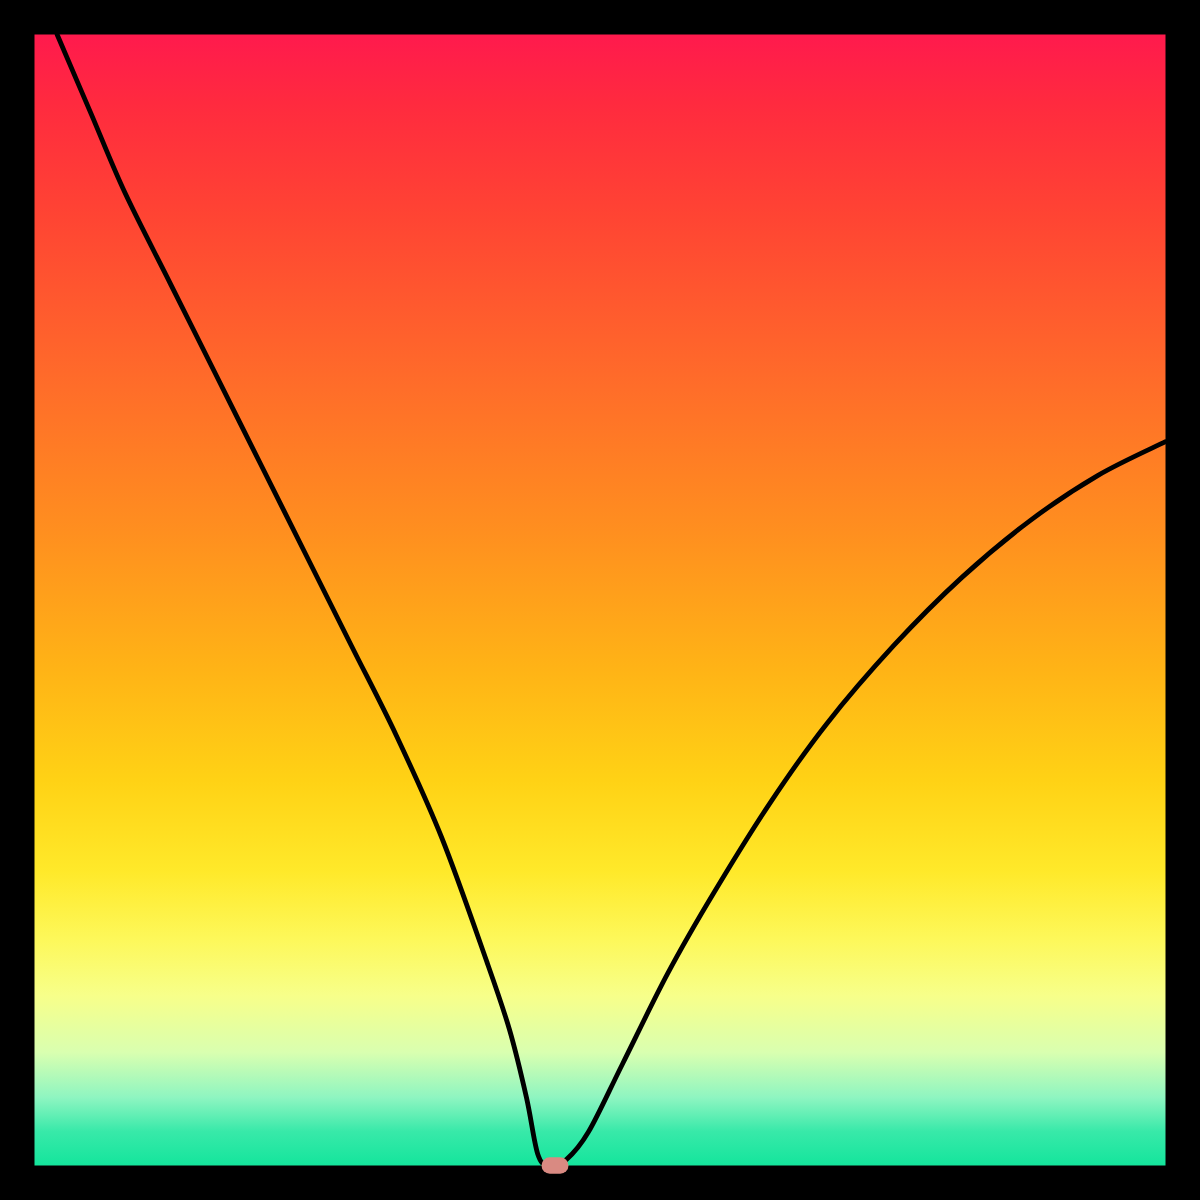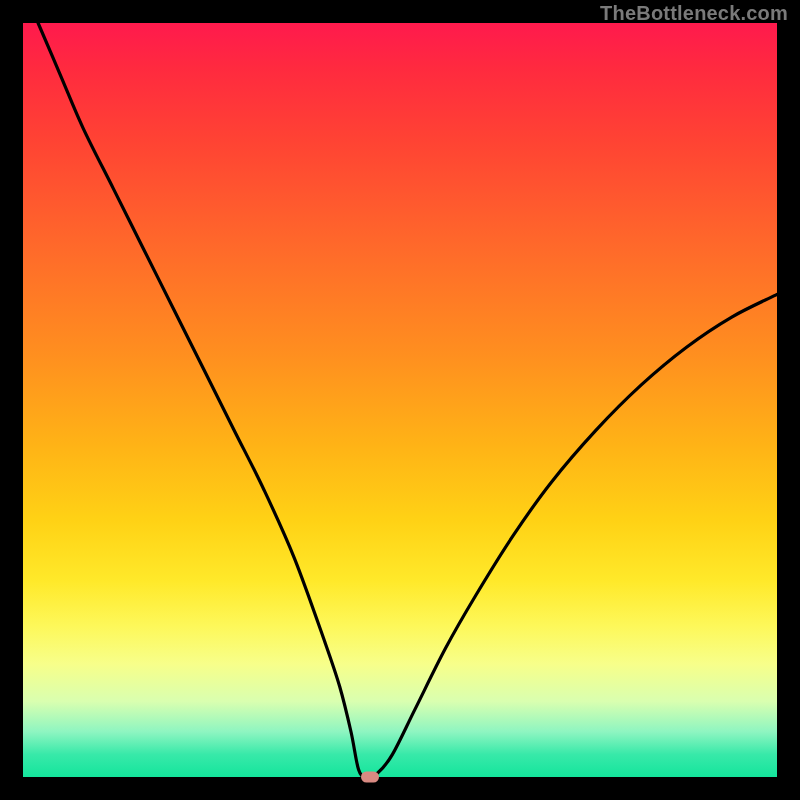--- a/index.html
+++ b/index.html
@@ -65,21 +65,20 @@
     height: 11px;
     border-radius: 6px;
     background: #d98a82;
     transform: translate(-50%, -50%);
   }
 </style>
 </head>
 <body>
 
 <div class="frame">
-  <div class="watermark">TheBottleneck.com</div>
 
   <div class="plot-area">
     <svg class="curve" viewBox="0 0 754 754" preserveAspectRatio="none">
       <path id="curve-path" fill="none" stroke="#000" stroke-width="3.2" stroke-linecap="round" stroke-linejoin="round" d="M 15.08 0.00 C 18.85 8.80, 30.16 35.19, 37.70 52.78 C 45.24 70.37, 51.52 86.71, 60.32 105.56 C 69.12 124.41, 80.43 145.77, 90.48 165.88 C 100.53 185.99, 110.59 206.09, 120.64 226.20 C 130.69 246.31, 140.75 266.41, 150.80 286.52 C 160.85 306.63, 170.91 326.73, 180.96 346.84 C 191.01 366.95, 201.07 387.05, 211.12 407.16 C 221.17 427.27, 231.23 446.12, 241.28 467.48 C 251.33 488.84, 261.39 510.21, 271.44 535.34 C 281.49 560.47, 294.06 596.92, 301.60 618.28 C 309.14 639.64, 312.28 648.44, 316.68 663.52 C 321.08 678.60, 324.85 694.94, 327.99 708.76 C 331.13 722.58, 333.02 738.92, 335.53 746.46 C 338.04 754.00, 339.93 753.37, 343.07 754.00 C 346.21 754.63, 349.98 754.00, 354.38 750.23 C 358.78 746.46, 363.18 742.06, 369.46 731.38 C 375.74 720.70, 383.28 703.73, 392.08 686.14 C 400.88 668.55, 412.19 644.67, 422.24 625.82 C 432.29 606.97, 441.09 591.89, 452.40 573.04 C 463.71 554.19, 477.53 531.57, 490.10 512.72 C 502.67 493.87, 513.98 477.53, 527.80 459.94 C 541.62 442.35, 557.96 423.50, 573.04 407.16 C 588.12 390.82, 603.20 375.74, 618.28 361.92 C 633.36 348.10, 648.44 335.53, 663.52 324.22 C 678.60 312.91, 693.68 302.86, 708.76 294.06 C 723.84 285.26, 746.46 275.21, 754.00 271.44"></path>
     </svg>
     <div class="marker" id="opt-marker" style="left: 346.84px; top: 754px; background: rgb(217, 138, 130);"></div>
   </div>
 </div>
 
 </body></html>

